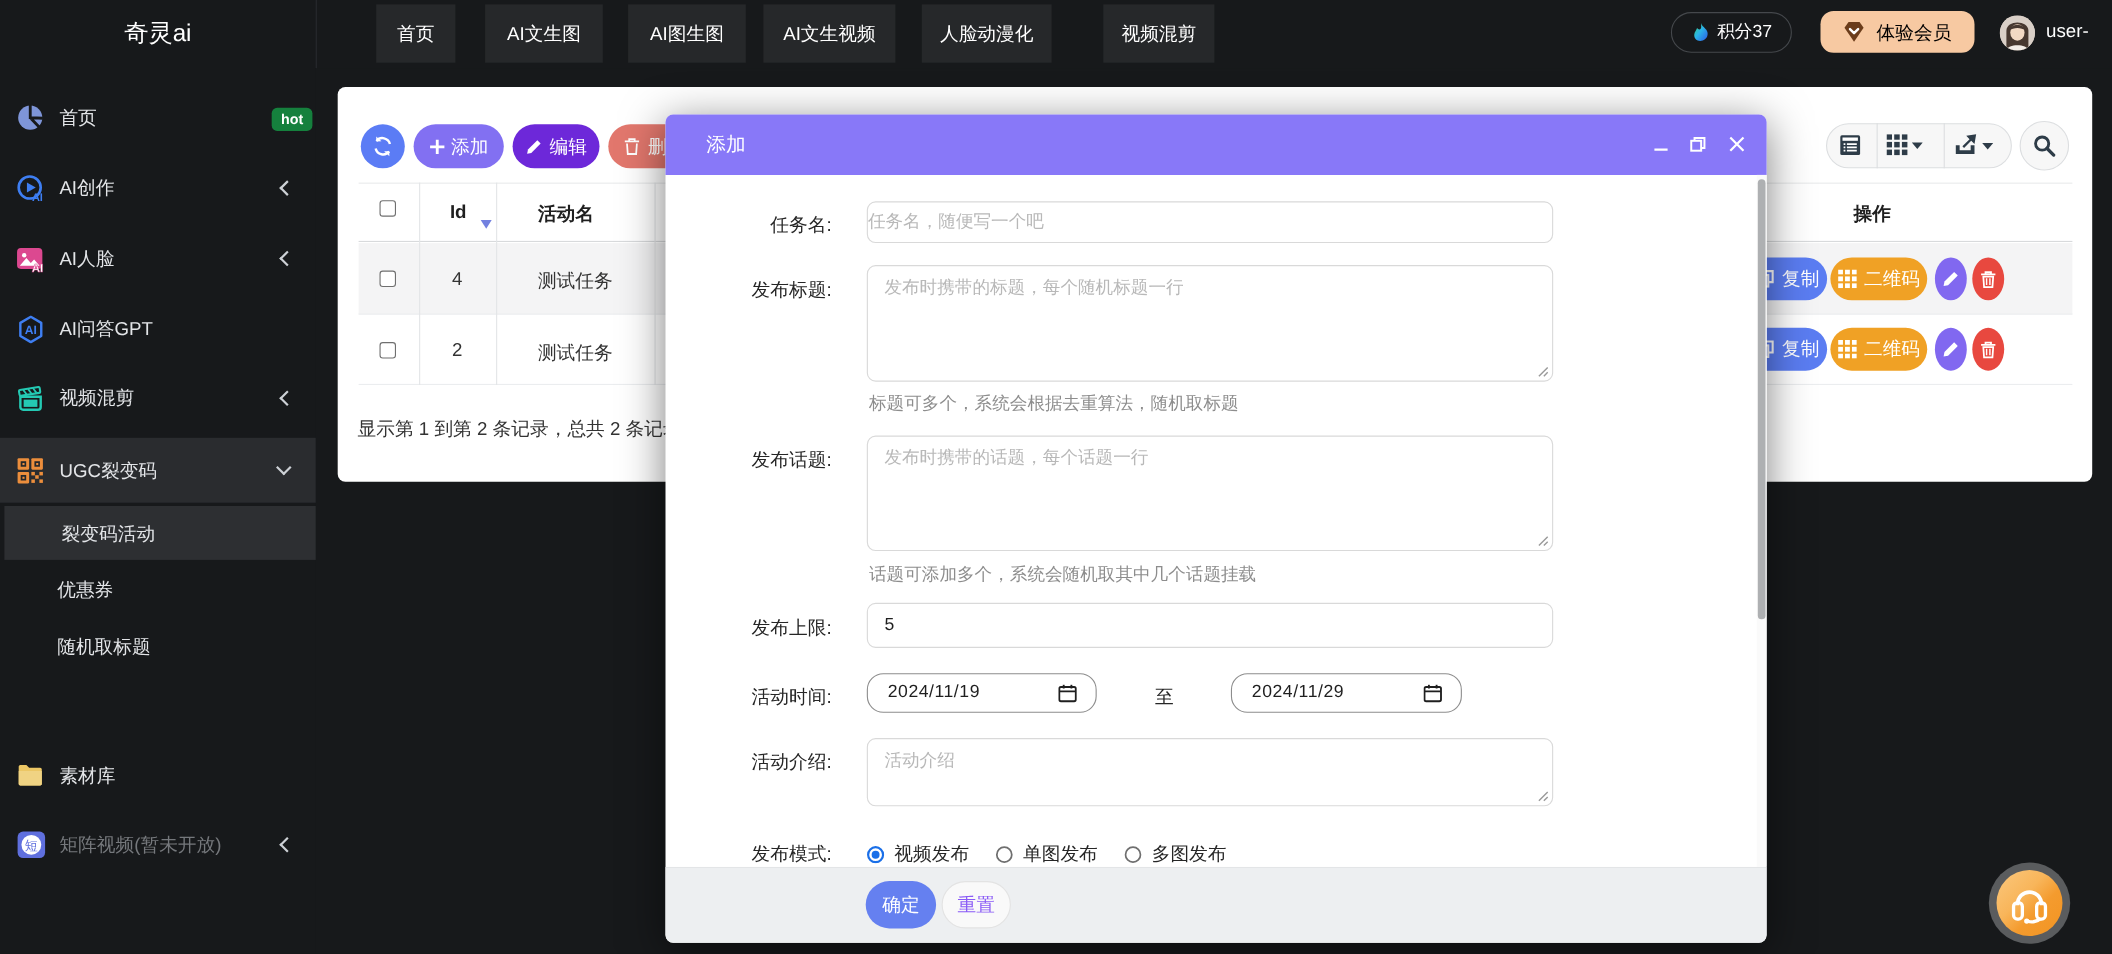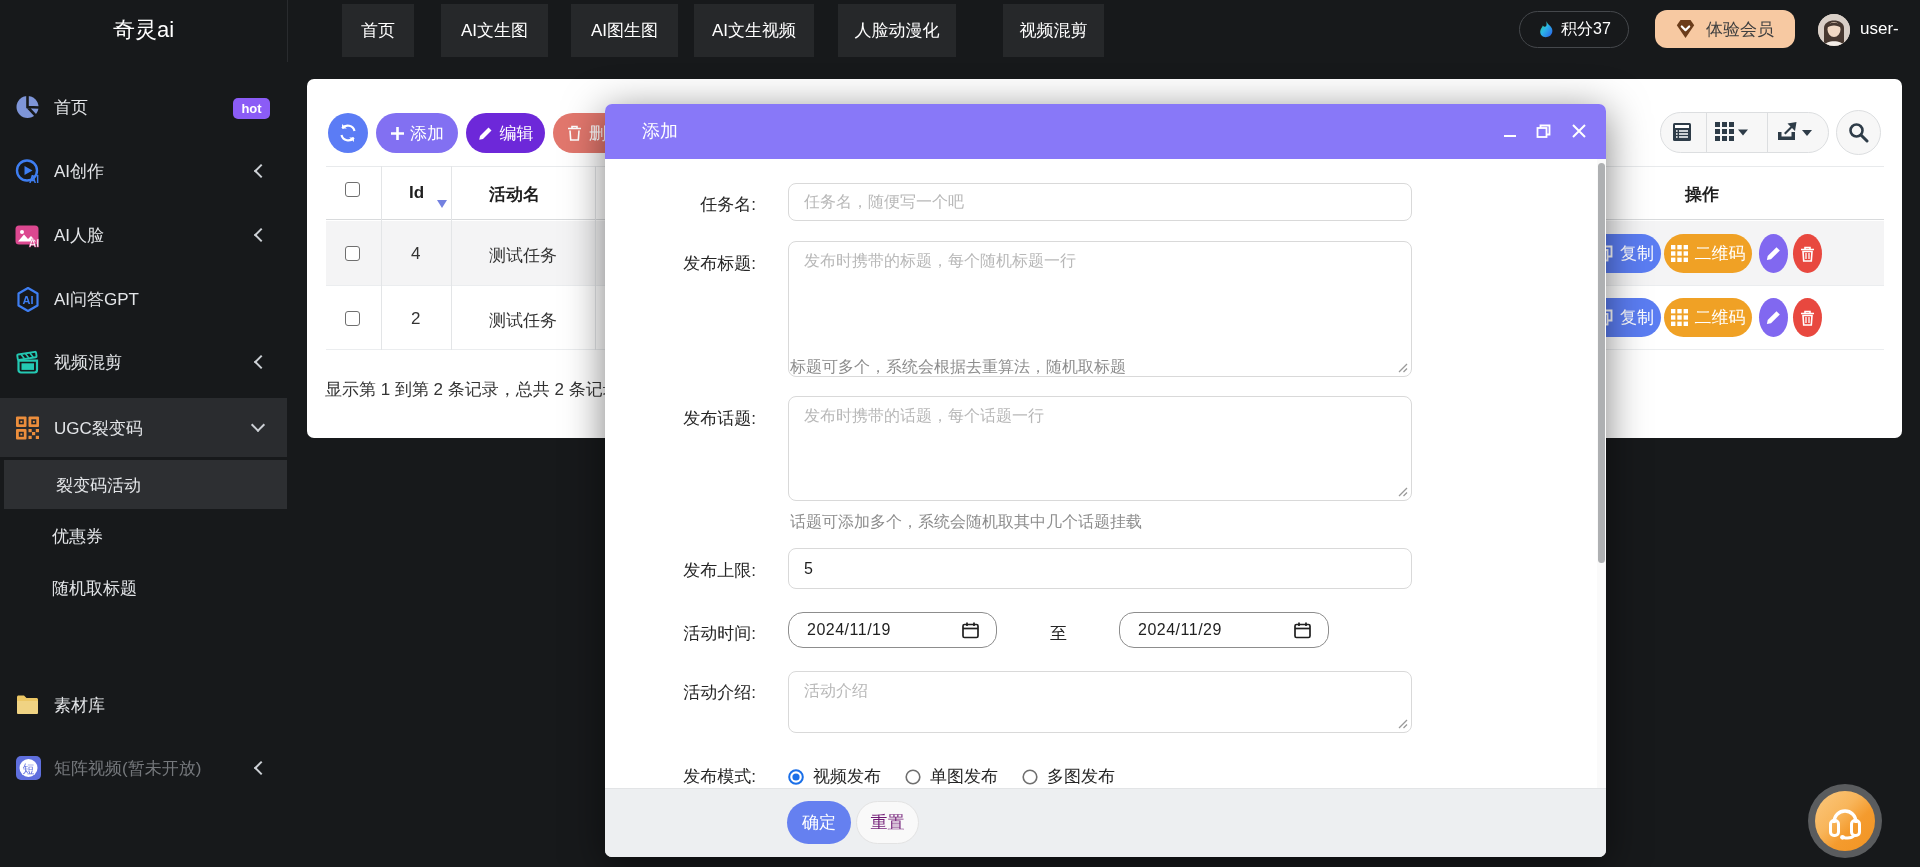--- a/index.html
+++ b/index.html
@@ -34,21 +34,21 @@
 <body>
 
 <div class="sidebar">
   <div class="logo">奇灵ai</div>
   <div id="mi-home" class="mi" style="top:79px;">
     <span class="ic"><svg width="25" height="25" viewBox="0 0 25 25">
           <circle cx="12.5" cy="12.5" r="11" fill="#7e95d8"></circle>
           <path d="M12.5 1 L12.5 12.5 L24 13 M12.5 12.5 L21 21.5" stroke="#17191b" stroke-width="2.6" fill="none"></path>
         </svg></span>
       <span class="txt">首页</span>
-    <span style="position:absolute; left:233px; top:19px; width:37px; height:21px; background:#8b5cf6; border-radius:5px; color:#fff; font-size:13px; font-weight:bold; text-align:center; line-height:21px;">hot</span>
+    <span style="position:absolute; left:247px; top:19px; width:37px; height:21px; background:#15803d; border-radius:5px; color:#fff; font-size:13px; font-weight:bold; text-align:center; line-height:21px;">hot</span>
   </div>
   <div class="mi" style="top:143px;">
       <span class="ic"><svg width="26" height="26" viewBox="0 0 26 26">
           <circle cx="12" cy="12" r="10" fill="none" stroke="#3e7ef2" stroke-width="2.4"></circle>
           <path d="M9.5 7.5 L17.5 12 L9.5 16.5 Z" fill="#3e7ef2"></path>
           <text x="19" y="24" font-size="10" font-weight="bold" fill="#3e7ef2" text-anchor="middle" font-family="Liberation Sans,sans-serif">AI</text>
         </svg></span>
       <span class="txt">AI创作</span>
       <span class="chev chl"></span>
     </div>
@@ -145,21 +145,21 @@
 <div id="points-pill" style="position:absolute; left:1519px; top:11px; width:110px; height:37px; border:1px solid #45484c; border-radius:19px; display:flex; align-items:center; justify-content:center; gap:5px; color:#fff; font-size:16px;"><svg width="19" height="19" viewBox="0 0 19 19">
       <defs>
         <linearGradient id="fl" x1="0" y1="0" x2="1" y2="1">
           <stop offset="0" stop-color="#35d06e"></stop>
           <stop offset="0.45" stop-color="#2bb5e8"></stop>
           <stop offset="1" stop-color="#2b5ce8"></stop>
         </linearGradient>
       </defs>
       <path d="M9.5 1 C10 4 13.5 5.5 14.8 8.2 C16.3 11.3 15 15.5 11 16.8 C6.5 18.3 3 15.2 3.2 11.5 C3.35 9 5.2 7.6 5.8 5.5 C6.8 7 8.4 7.3 9.2 6 C9.9 4.8 9.3 3 9.5 1 Z" fill="url(#fl)"></path>
     </svg>积分37</div>
-<div id="vip-btn" style="position:absolute; left:1655px; top:10px; width:140px; height:38px; background:#f7c9a2; border-radius:12px; display:flex; align-items:center; justify-content:center; gap:11px; color:#404040; font-size:17px;"><svg width="19" height="20" viewBox="0 0 19 20">
+<div id="vip-btn" style="position:absolute; left:1655px; top:10px; width:140px; height:38px; background:#f7c9a2; border-radius:12px; display:flex; align-items:center; justify-content:center; gap:11px; color:#000000; font-size:17px;"><svg width="19" height="20" viewBox="0 0 19 20">
       <path d="M4.5 1 L14.5 1 L18.2 6.2 L9.5 19 L0.8 6.2 Z" fill="#6b3c1a"></path>
       <path d="M5.8 7.5 L9.5 11.2 L13.2 7.5" fill="none" stroke="#fff" stroke-width="2.2" stroke-linecap="round" stroke-linejoin="round"></path>
     </svg>体验会员</div>
 <div id="avatar" style="position:absolute; left:1818px; top:14px; width:32px; height:32px; border-radius:50%; overflow:hidden; background:#cfc4bc;"><svg width="32" height="32" viewBox="0 0 32 32">
       <rect width="32" height="32" fill="#d9cfc7"></rect>
       <path d="M6 32 L6 14 C6 4 26 4 26 14 L26 32 Z" fill="#473830"></path>
       <ellipse cx="16" cy="15.5" rx="6.5" ry="7.5" fill="#f2d9c4"></ellipse>
       <path d="M8.5 14 C9 7 23 7 23.5 14 C19.5 10.5 12.5 10.5 8.5 14 Z" fill="#473830"></path>
       <path d="M6 32 C7 25.5 25 25.5 26 32 Z" fill="#f3ede7"></path>
     </svg></div>
@@ -323,24 +323,24 @@
     <svg style="position:absolute; left:931px; top:20px;" width="15" height="15" viewBox="0 0 15 15">
         <rect x="1.5" y="4" width="9" height="9" fill="none" stroke="#fff" stroke-width="1.8"></rect>
         <path d="M4.5 4 L4.5 1.5 L13.5 1.5 L13.5 10.5 L11 10.5" fill="none" stroke="#fff" stroke-width="1.8"></path>
       </svg>
     <svg style="position:absolute; left:966px; top:19px;" width="16" height="16" viewBox="0 0 16 16">
         <path d="M2 2 L14 14 M14 2 L2 14" stroke="#fff" stroke-width="2"></path>
       </svg>
   </div>
 
   <div class="flabel" style="left:31px; top:89px;">任务名:</div>
-  <div class="finput" style="top:79px; height:38px; line-height:36px; padding-left:15px;">任务名，随便写一个吧</div>
+  <div class="finput" style="top:79px; height:38px; line-height:36px; ">任务名，随便写一个吧</div>
 
   <div class="flabel" style="left:31px; top:148px;">发布标题:</div>
-  <div class="finput" style="top:137px; height:136px; padding:9px 15px;">发布时携带的标题，每个随机标题一行<svg style="position:absolute; right:3px; bottom:3px;" width="10" height="10" viewBox="0 0 10 10">
+  <div class="finput" style="top:137px; height:106px; padding:9px 15px;">发布时携带的标题，每个随机标题一行<svg style="position:absolute; right:3px; bottom:3px;" width="10" height="10" viewBox="0 0 10 10">
         <path d="M9 1 L1 9 M9 5.5 L5.5 9" stroke="#9a9a9a" stroke-width="1.3"></path>
       </svg></div>
   <div class="helper" style="top:253px;">标题可多个，系统会根据去重算法，随机取标题</div>
 
   <div class="flabel" style="left:31px; top:303px;">发布话题:</div>
   <div class="finput" style="top:292px; height:105px; padding:9px 15px;">发布时携带的话题，每个话题一行<svg style="position:absolute; right:3px; bottom:3px;" width="10" height="10" viewBox="0 0 10 10">
         <path d="M9 1 L1 9 M9 5.5 L5.5 9" stroke="#9a9a9a" stroke-width="1.3"></path>
       </svg></div>
   <div class="helper" style="top:408px;">话题可添加多个，系统会随机取其中几个话题挂载</div>
 
@@ -380,21 +380,21 @@
         <circle cx="8" cy="8" r="6.8" fill="none" stroke="#6f6f6f" stroke-width="1.6"></circle>
       </svg>
     <span>多图发布</span>
   </div>
 
   <div style="position:absolute; right:0; top:55px; width:9px; height:629px; background:#fafafa;"></div>
   <div style="position:absolute; right:1px; top:59px; width:7px; height:400px; background:#aeb0b2; border-radius:4px;"></div>
 
   <div class="mfooter">
     <div style="position:absolute; left:182px; top:12px; width:64px; height:43px; background:#6580f0; border-radius:22px; color:#fff; font-size:17px; text-align:center; line-height:43px;">确定</div>
-    <div style="position:absolute; left:251px; top:12px; width:63px; height:43px; background:#f9f9f9; border:1px solid #e3e3e3; border-radius:22px; color:#701a75; font-size:17px; text-align:center; line-height:41px;">重置</div>
+    <div style="position:absolute; left:251px; top:12px; width:63px; height:43px; background:#f9f9f9; border:1px solid #e3e3e3; border-radius:22px; color:#8b5cf6; font-size:17px; text-align:center; line-height:41px;">重置</div>
   </div>
 </div>
 
 <div id="help-btn" style="position:absolute; left:1808px; top:784px; width:74px; height:74px; border-radius:50%; background:#5a5c5e; display:flex; align-items:center; justify-content:center;">
     <div style="width:60px; height:60px; border-radius:50%; background:linear-gradient(135deg,#fbc87e 0%,#f8b55a 40%,#f49b2e 62%,#f29422 100%); display:flex; align-items:center; justify-content:center;">
       <svg width="40" height="40" viewBox="0 0 40 40">
         <path d="M9 22 C9 6 31 6 31 22" fill="none" stroke="#fff" stroke-width="3.4"></path>
         <rect x="5.5" y="19.5" width="8" height="15" rx="3.5" fill="none" stroke="#fff" stroke-width="3"></rect>
         <rect x="26.5" y="19.5" width="8" height="15" rx="3.5" fill="none" stroke="#fff" stroke-width="3"></rect>
         <path d="M30 34 C27 37 22 37.5 18.5 36.5" fill="none" stroke="#fff" stroke-width="3"></path>

